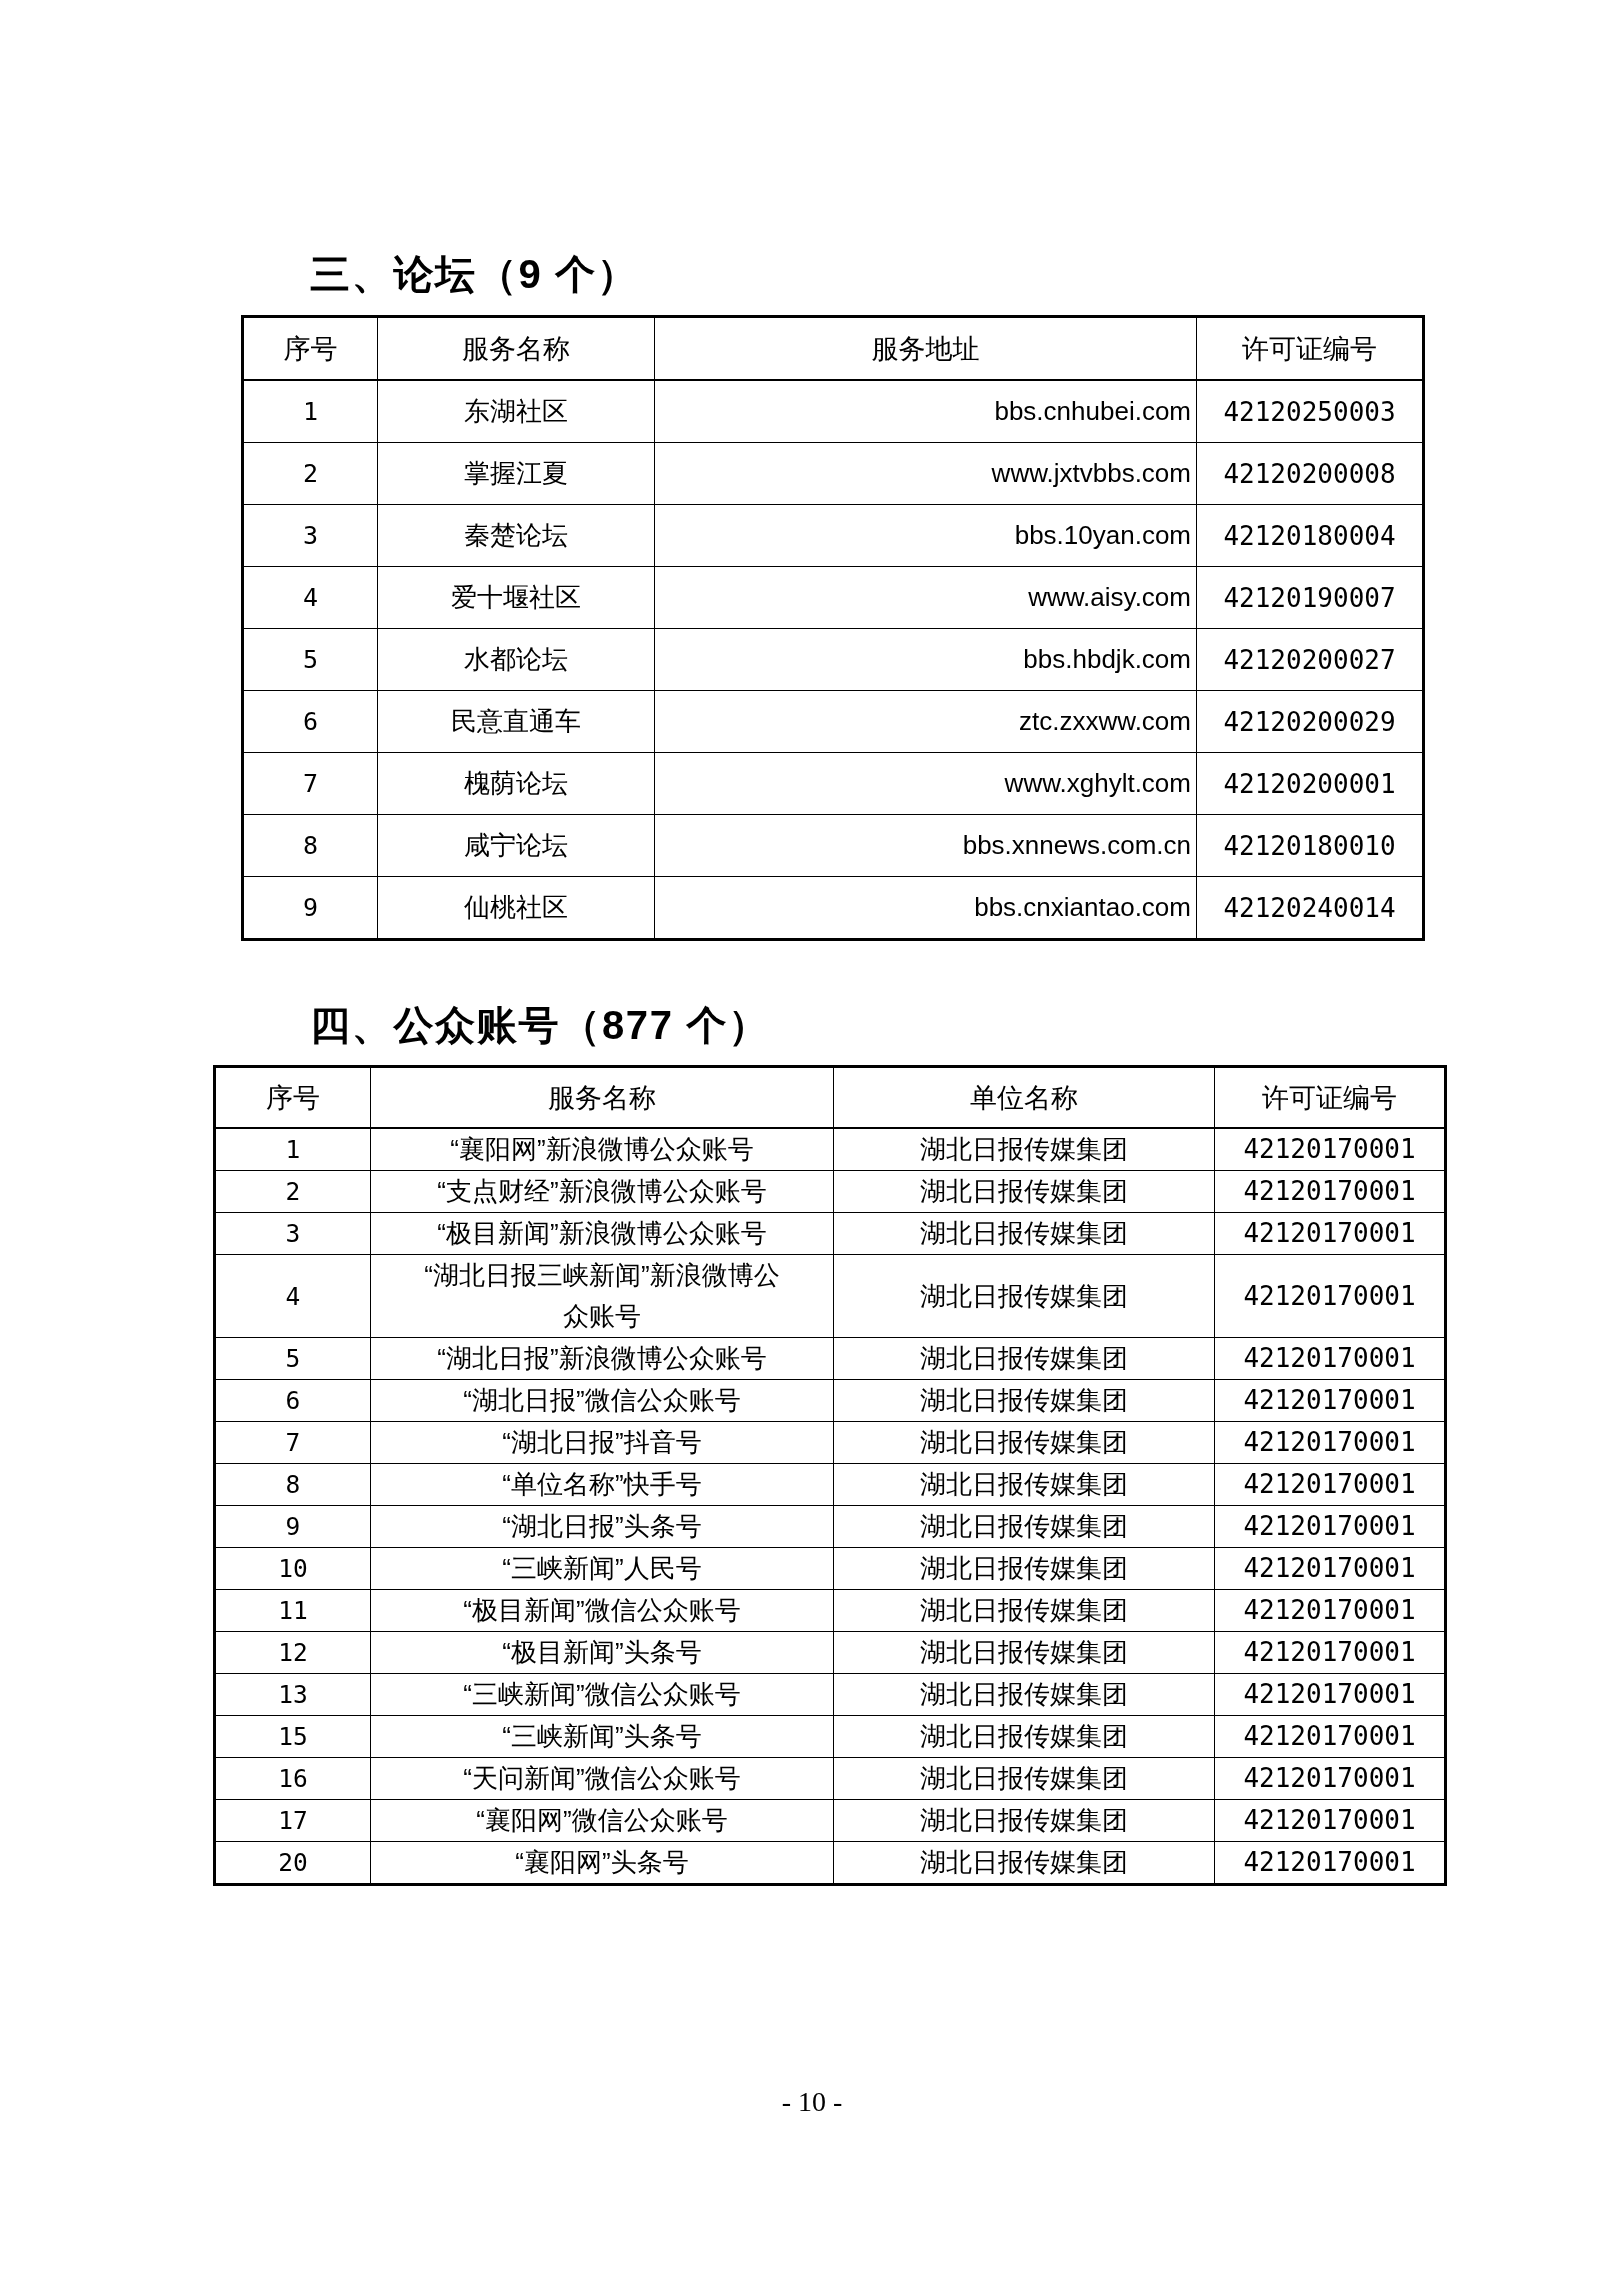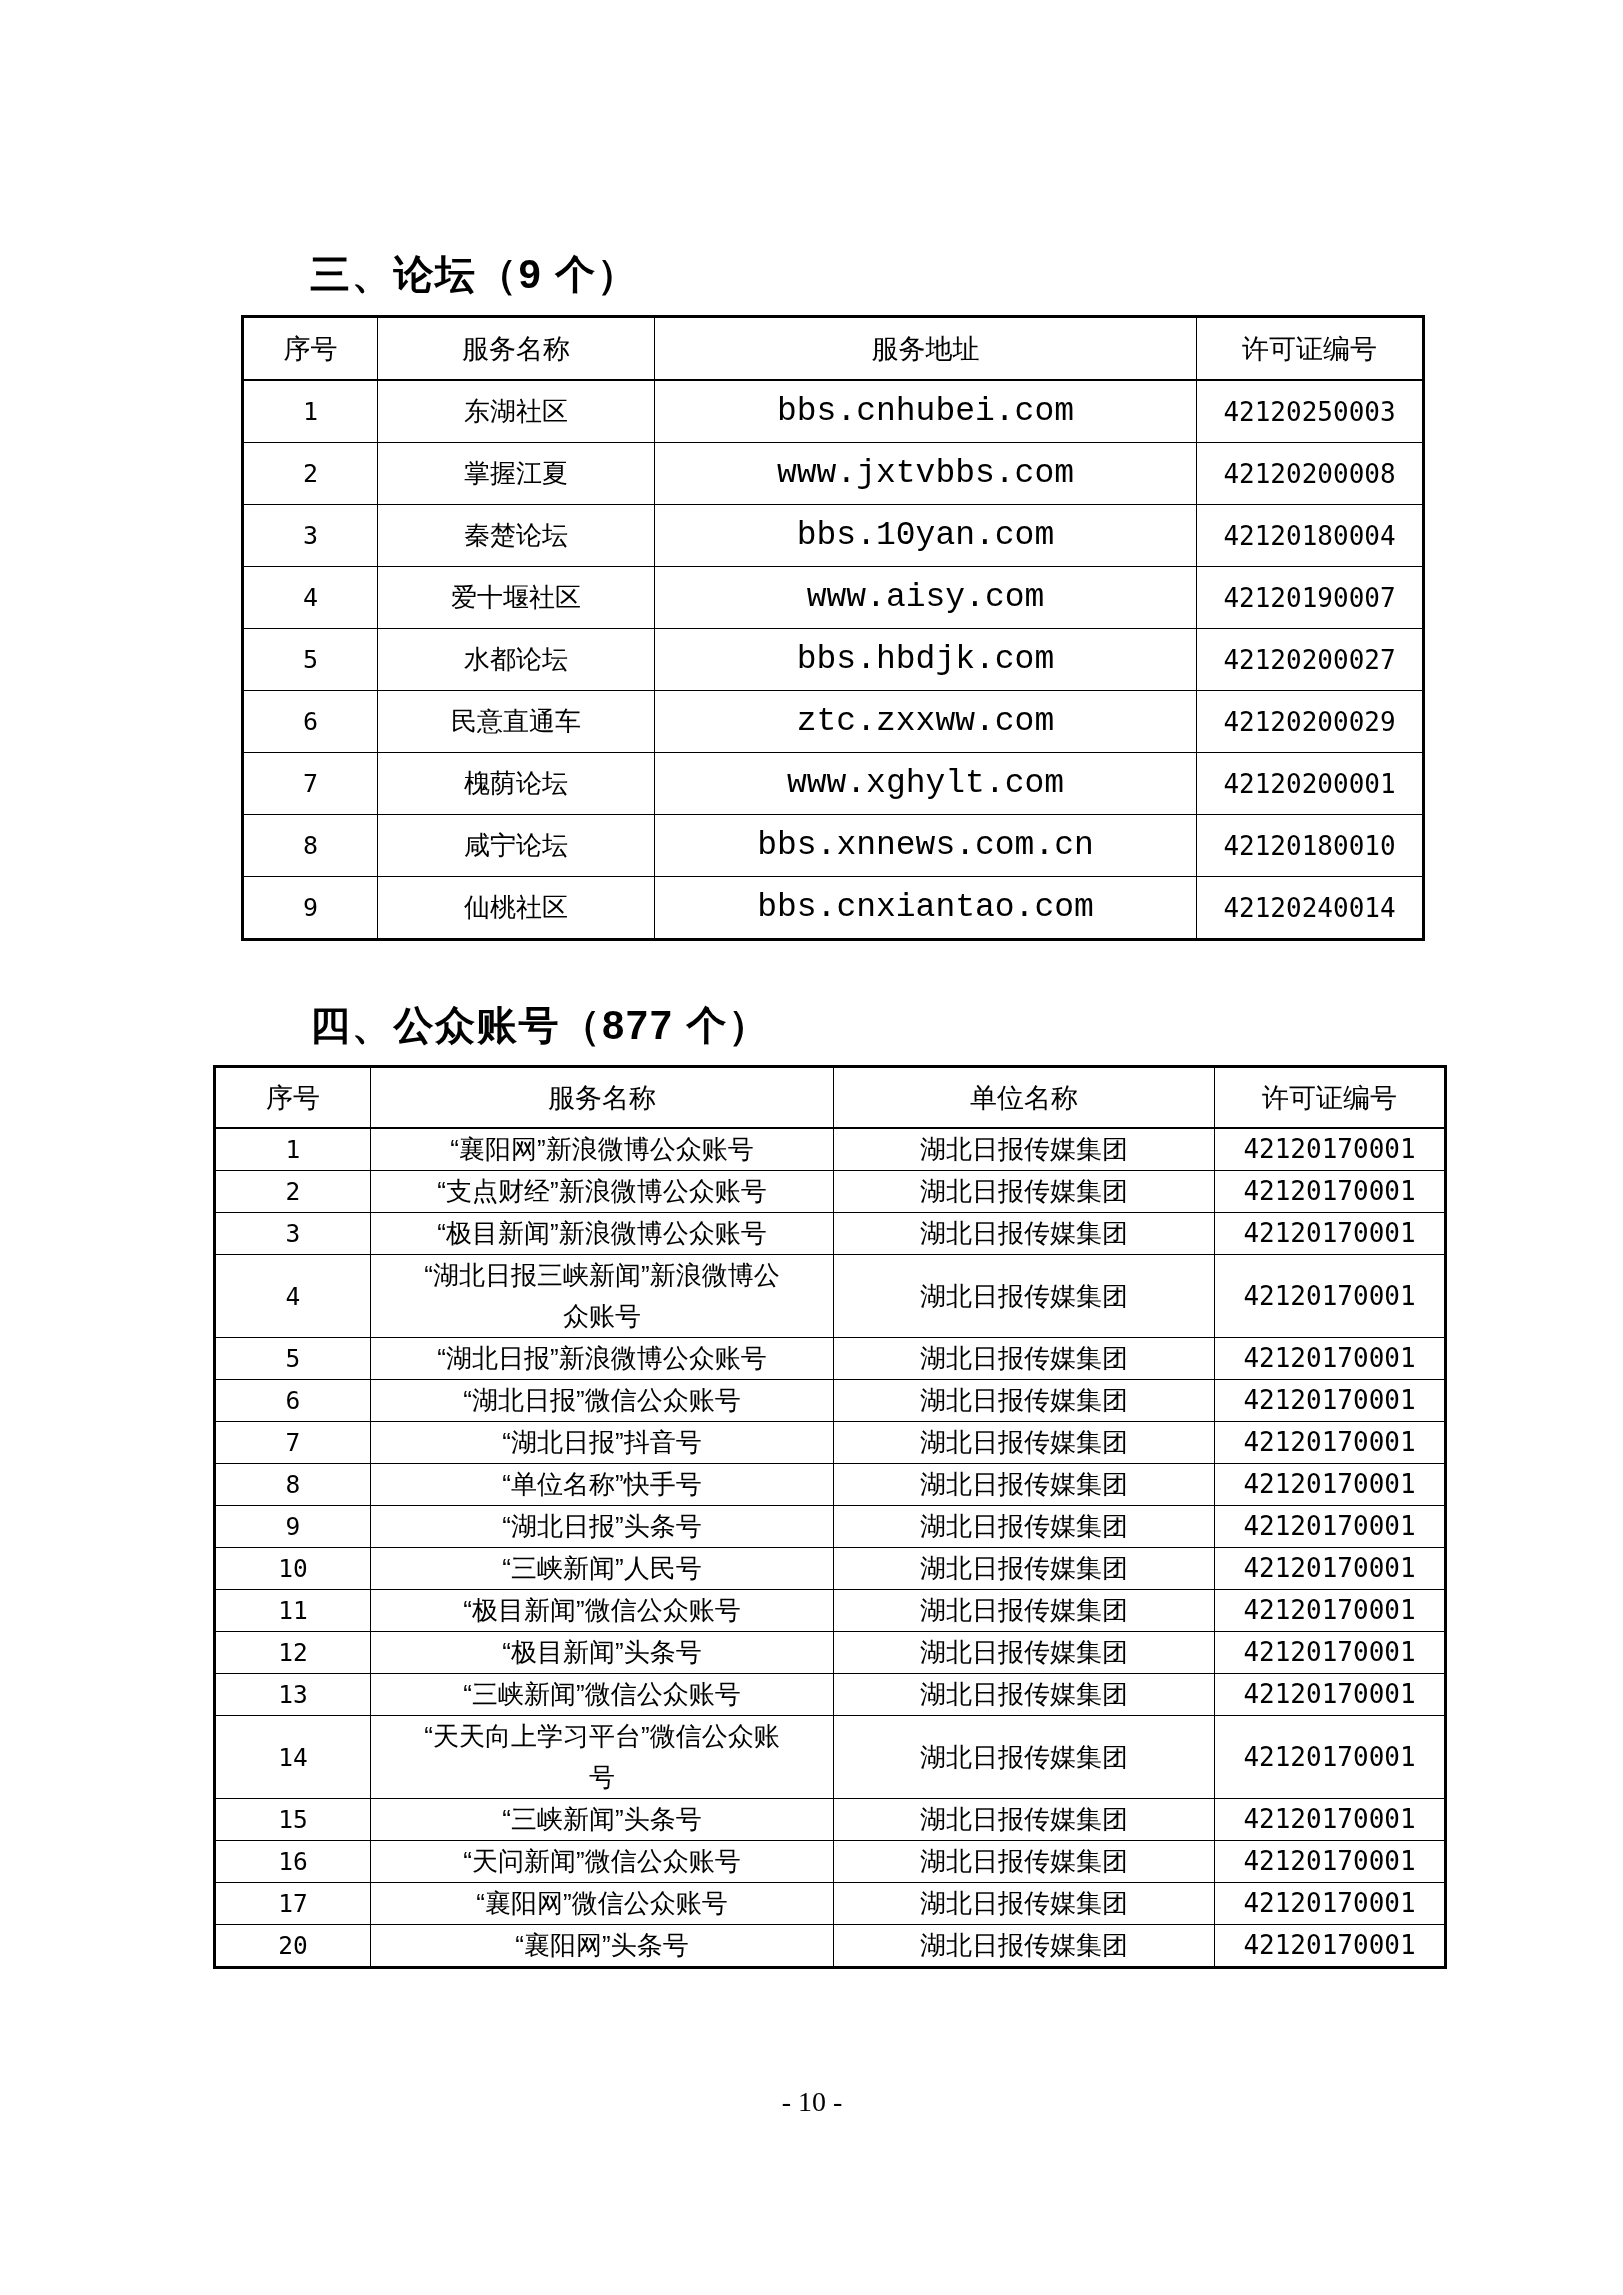--- a/index.html
+++ b/index.html
@@ -42,21 +42,21 @@
     vertical-align: middle;
     padding: 0 5px;
     font-weight: 400;
   }
   thead th { border-bottom: 2.5px solid #000000; }
 
   
   #forum-table th { height: 61px; font-size: 27px; }
   #forum-table td { height: 61px; font-size: 26px; }
   #forum-table td.c0 { font-family: "DejaVu Sans Mono", monospace; font-size: 25px; }
-  #forum-table td.c2 { font-family: Liberation Mono, monospace; font-size: 33px; }
+  #forum-table td.c2 { font-family: Liberation Sans, sans-serif; font-size: 26px; text-align: right; }
   #forum-table td.c3 { font-family: "DejaVu Sans Mono", monospace; font-size: 26px; }
 
   
   #accounts-table th { height: 59px; font-size: 27px; }
   #accounts-table td { height: 41px; font-size: 26px; line-height: 41px; }
   #accounts-table td.c1 { padding: 0 52px; line-height: 41px; }
   #accounts-table td.c0 { font-family: "DejaVu Sans Mono", monospace; font-size: 24.5px; }
   #accounts-table td.c3 { font-family: "DejaVu Sans Mono", monospace; font-size: 26px; }
 
   .page-footer {
@@ -241,26 +241,20 @@
           <td class="c2">湖北日报传媒集团</td>
           <td class="c3">42120170001</td>
         </tr>
         <tr>
           <td class="c0">13</td>
           <td class="c1">“三峡新闻”微信公众账号</td>
           <td class="c2">湖北日报传媒集团</td>
           <td class="c3">42120170001</td>
         </tr>
         <tr>
-          <td class="c0">14</td>
-          <td class="c1">“天天向上学习平台”微信公众账号</td>
-          <td class="c2">湖北日报传媒集团</td>
-          <td class="c3">42120170001</td>
-        </tr>
-        <tr>
           <td class="c0">15</td>
           <td class="c1">“三峡新闻”头条号</td>
           <td class="c2">湖北日报传媒集团</td>
           <td class="c3">42120170001</td>
         </tr>
         <tr>
           <td class="c0">16</td>
           <td class="c1">“天问新闻”微信公众账号</td>
           <td class="c2">湖北日报传媒集团</td>
           <td class="c3">42120170001</td>

